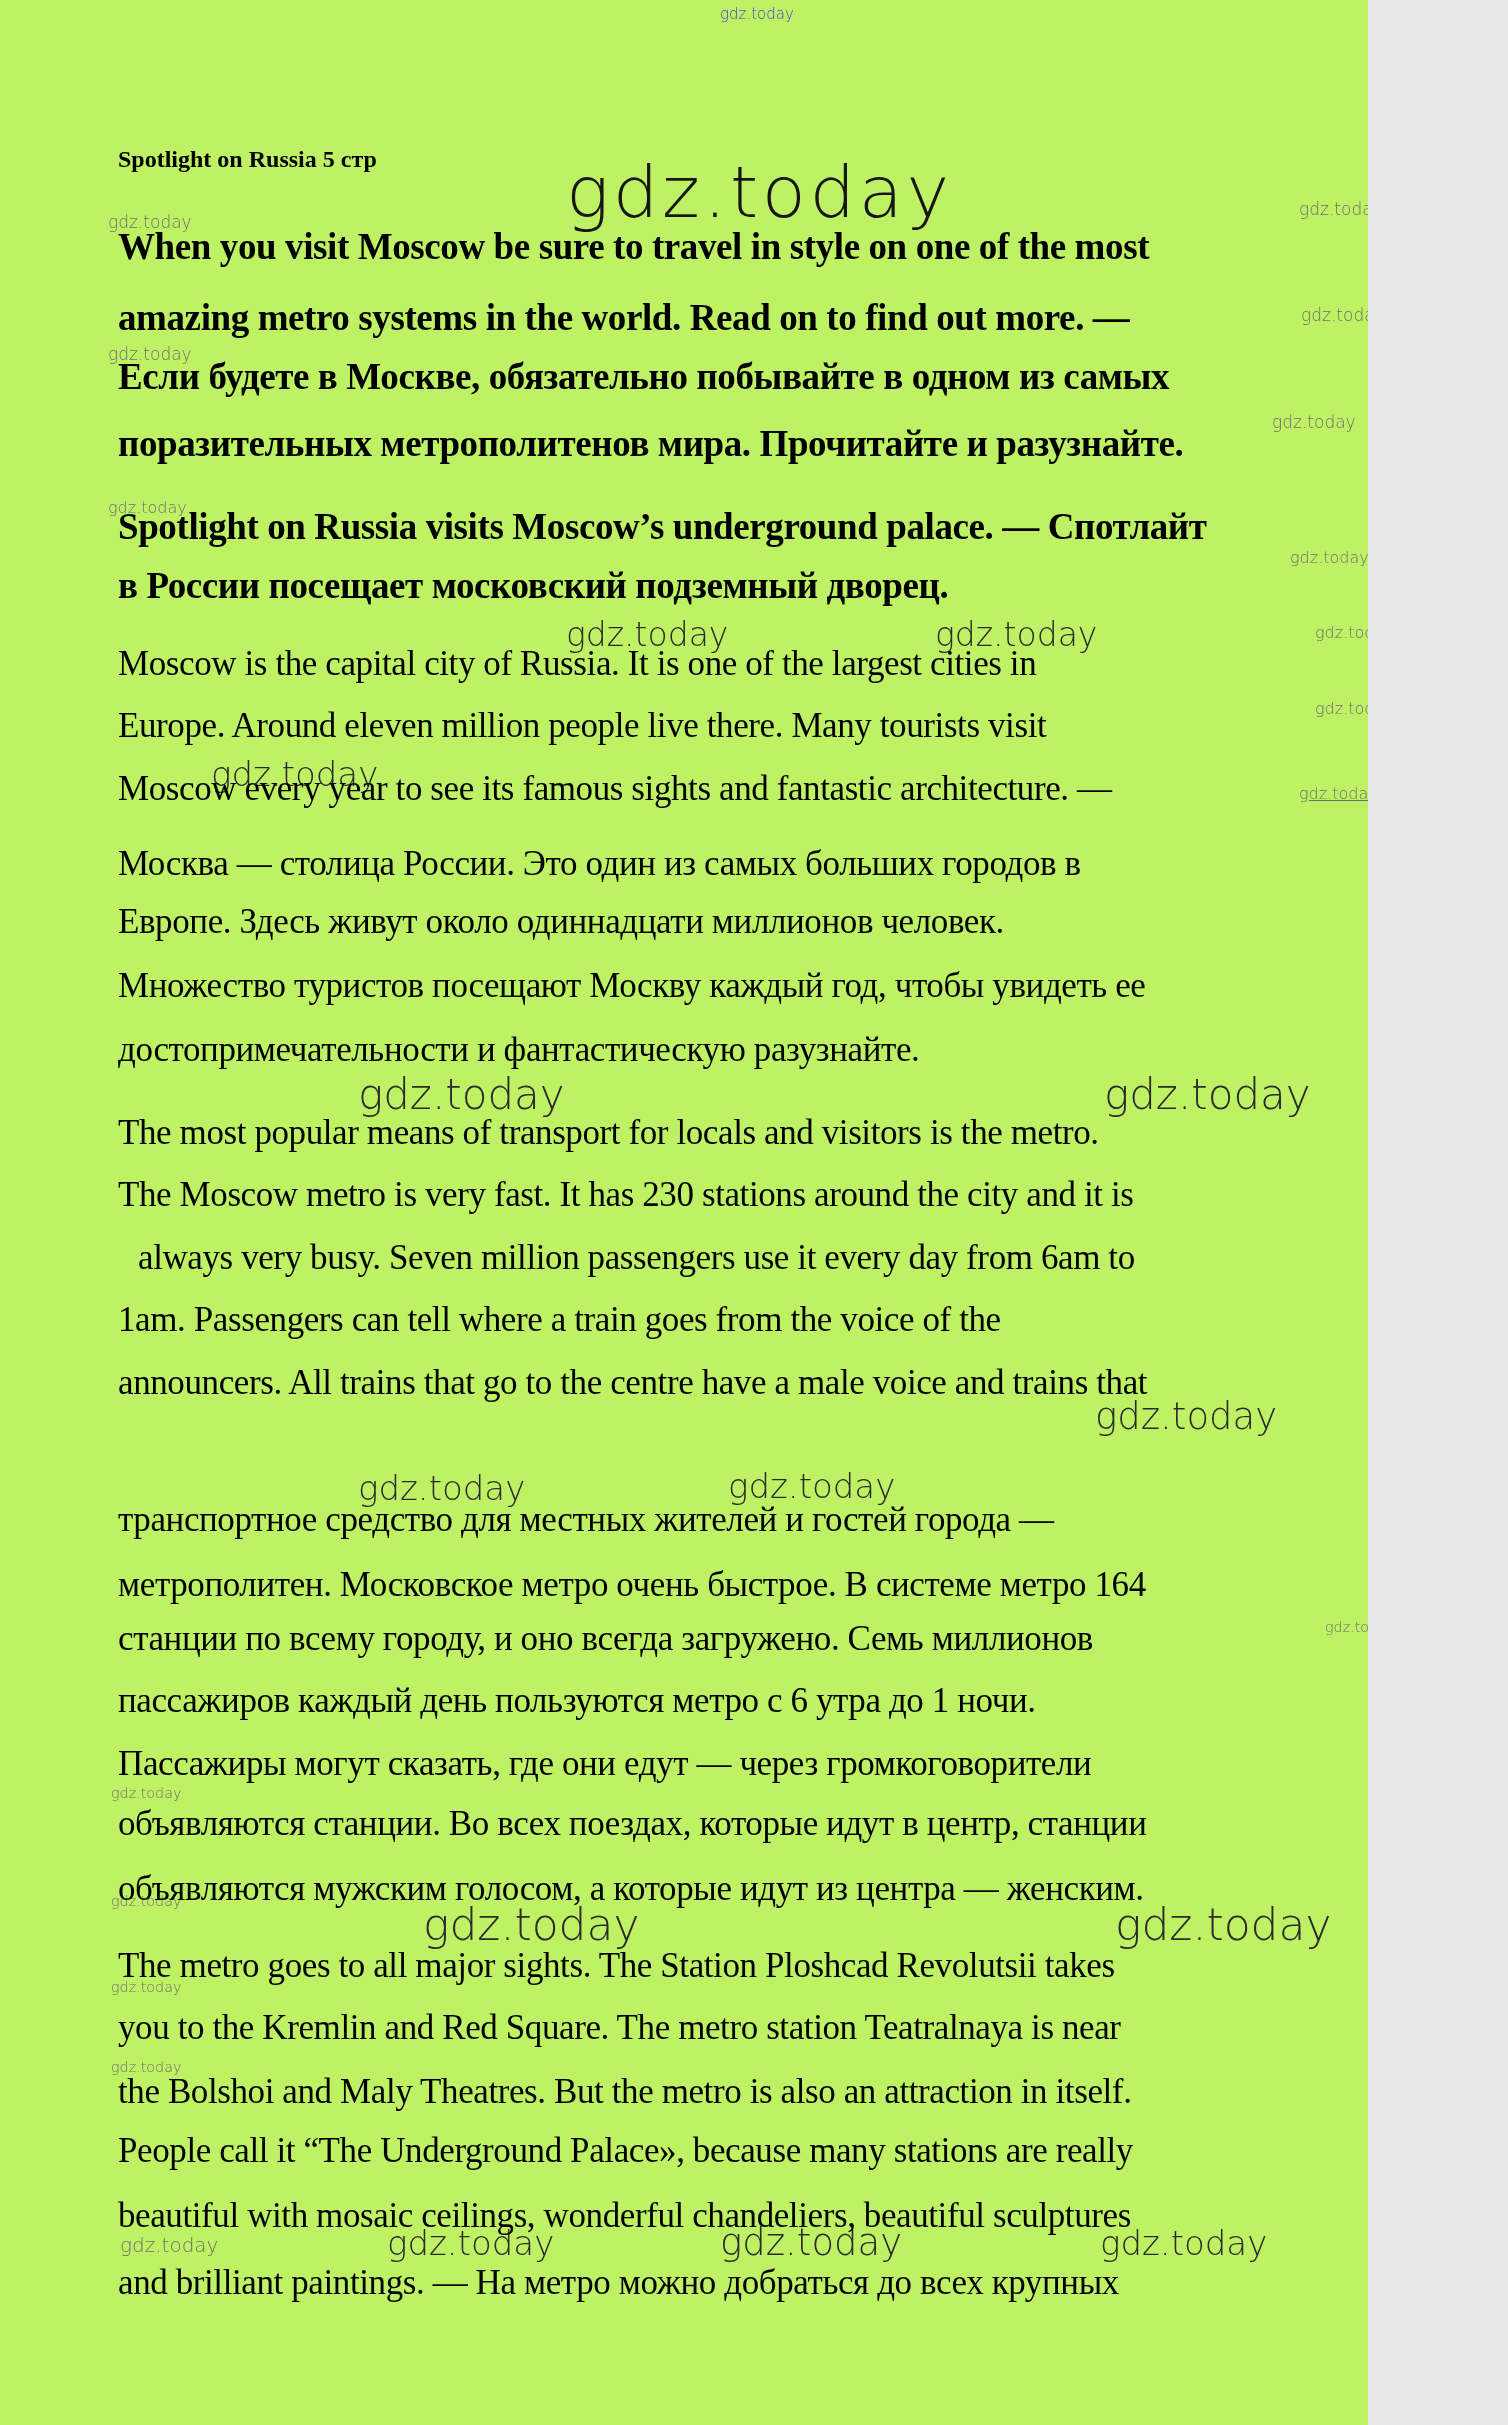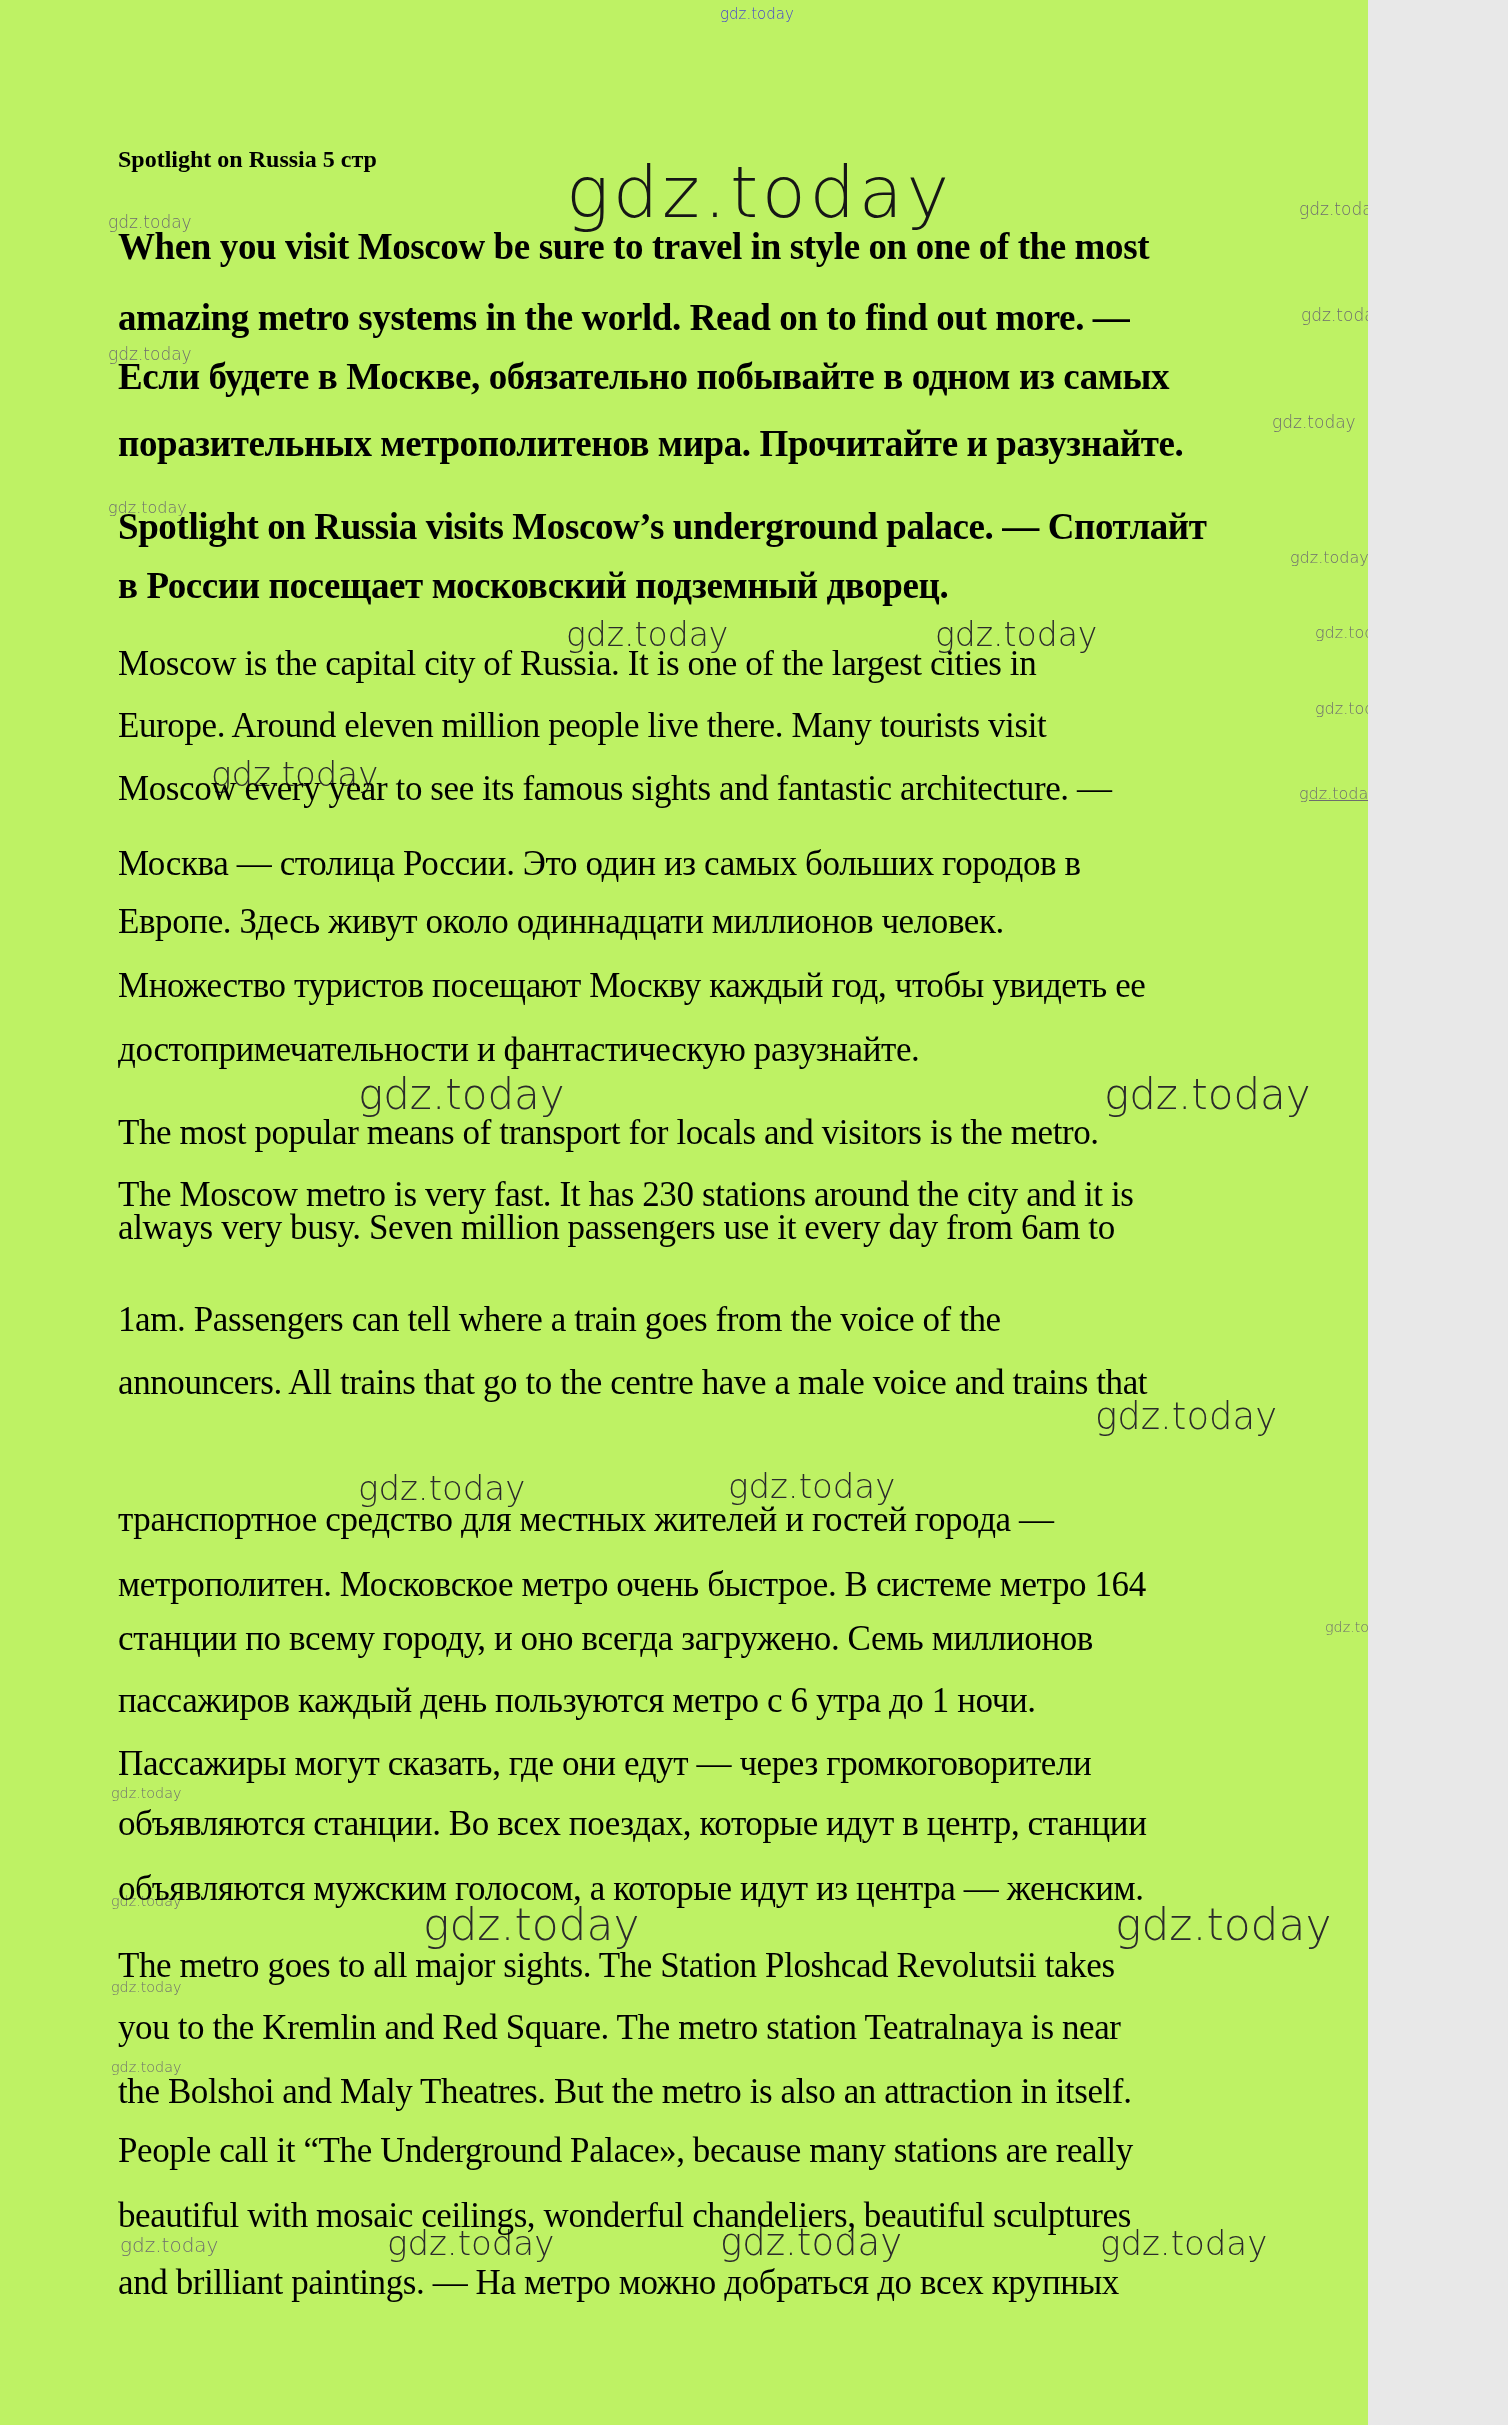--- a/index.html
+++ b/index.html
@@ -97,21 +97,21 @@
   <div class="tline bold" style="top:567px;">в России посещает московский подземный дворец.</div>
   <div class="tline" style="top:708px;">Europe. Around eleven million people live there. Many tourists visit</div>
   <div class="tline" style="top:646px;">Moscow is the capital city of Russia. It is one of the largest cities in</div>
   <div class="tline" style="top:771px;">Moscow every year to see its famous sights and fantastic architecture. —</div>
   <div class="tline" style="top:846px;">Москва — столица России. Это один из самых больших городов в</div>
   <div class="tline" style="top:904px;">Европе. Здесь живут около одиннадцати миллионов человек.</div>
   <div class="tline" style="top:968px;">Множество туристов посещают Москву каждый год, чтобы увидеть ее</div>
   <div class="tline" style="top:1032px;">достопримечательности и фантастическую разузнайте.</div>
   <div class="tline" style="top:1115px;">The most popular means of transport for locals and visitors is the metro.</div>
   <div class="tline" style="top:1177px;">The Moscow metro is very fast. It has 230 stations around the city and it is</div>
-  <div class="tline" style="top:1210px;">always very busy. Seven million passengers use it every day from 6am to</div>
+  <div class="tline" style="top:1240px;margin-left:20px;">always very busy. Seven million passengers use it every day from 6am to</div>
   <div class="tline" style="top:1302px;">1am. Passengers can tell where a train goes from the voice of the</div>
   <div class="tline" style="top:1365px;">announcers. All trains that go to the centre have a male voice and trains that</div>
   <div class="tline" style="top:1502px;">транспортное средство для местных жителей и гостей города —</div>
   <div class="tline" style="top:1567px;">метрополитен. Московское метро очень быстрое. В системе метро 164</div>
   <div class="tline" style="top:1621px;">станции по всему городу, и оно всегда загружено. Семь миллионов</div>
   <div class="tline" style="top:1683px;">пассажиров каждый день пользуются метро с 6 утра до 1 ночи.</div>
   <div class="tline" style="top:1746px;">Пассажиры могут сказать, где они едут — через громкоговорители</div>
   <div class="tline" style="top:1806px;">объявляются станции. Во всех поездах, которые идут в центр, станции</div>
   <div class="tline" style="top:1871px;">объявляются мужским голосом, а которые идут из центра — женским.</div>
   <div class="tline" style="top:1948px;">The metro goes to all major sights. The Station Ploshcad Revolutsii takes</div>

